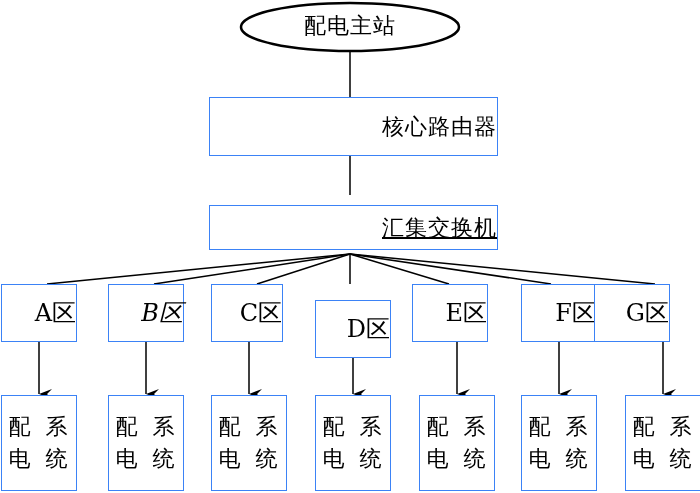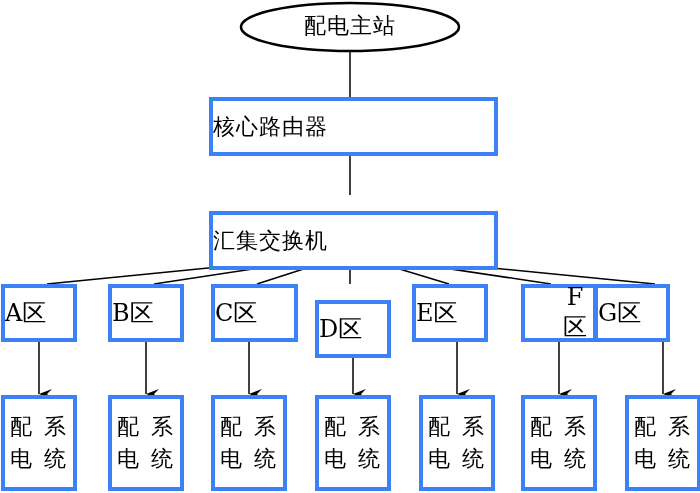--- a/index.html
+++ b/index.html
@@ -1,18 +1,18 @@
 <!DOCTYPE html>
 <html><head>
 <meta charset="utf-8">
 <style>
   html,body{margin:0;padding:0;background:#fff;}
   body{width:700px;height:493px;position:relative;overflow:hidden;font-family:"DejaVu Serif","Liberation Serif",serif;color:#000;}
   svg{position:absolute;left:0;top:0;}
-  .box{position:absolute;box-sizing:border-box;border:4px solid #3b82f6;background:#fff;display:flex;align-items:center;justify-content:flex-start;text-align:center;}
+  .box{position:absolute;box-sizing:border-box;border:1px solid #3b82f6;background:#fff;display:flex;align-items:center;justify-content:flex-end;text-align:center;}
   .big{font-size:22px;letter-spacing:1px;}
   .zone{font-size:24px;}
   .sys{font-size:22px;line-height:32px;letter-spacing:2px;}
   .ell{position:absolute;left:241px;top:2px;width:218px;height:48px;display:flex;align-items:center;justify-content:center;font-size:22px;letter-spacing:1px;}
 </style>
 </head>
 <body>
 
 <svg width="700" height="493">
   <defs>
@@ -41,40 +41,40 @@
       <line x1="559" y1="342" x2="559" y2="394" stroke="#000" stroke-width="1.5" marker-end="url(#arr)"></line>
       <line x1="663" y1="342" x2="663" y2="394" stroke="#000" stroke-width="1.5" marker-end="url(#arr)"></line>
     </g>
 </svg>
 
 <div class="ell">配电主站</div>
 
 <div class="box big" style="left:209px;top:97px;width:289px;height:59px;">
   <span>核心路由器</span>
 </div>
-<div class="box big" style="left:209px;top:211px;width:289px;height:59px;">
+<div class="box big" style="left:209px;top:205px;width:289px;height:45px;text-decoration:underline;">
   <span>汇集交换机</span>
 </div>
 
 <div id="zones">
     <div class="box zone" style="left: 1px; top: 284px; width: 76px; height: 58px;">
       <span>A区</span>
     </div>
     <div class="box sys" style="left: 1px; top: 395px; width: 76px; height: 96px;">
       <span>配电</span>
       <span>系统</span>
     </div>
-    <div class="box zone" style="left: 108px; top: 284px; width: 76px; height: 58px;">
+    <div class="box zone" style="left: 108px; top: 284px; width: 76px; height: 58px; font-style: italic;">
       <span>B区</span>
     </div>
     <div class="box sys" style="left: 108px; top: 395px; width: 76px; height: 96px;">
       <span>配电</span>
       <span>系统</span>
     </div>
-    <div class="box zone" style="left: 211px; top: 284px; width: 87px; height: 58px;">
+    <div class="box zone" style="left: 211px; top: 284px; width: 72px; height: 58px;">
       <span>C区</span>
     </div>
     <div class="box sys" style="left: 211px; top: 395px; width: 76px; height: 96px;">
       <span>配电</span>
       <span>系统</span>
     </div>
     <div class="box zone" style="left: 315px; top: 300px; width: 76px; height: 58px;">
       <span>D区</span>
     </div>
     <div class="box sys" style="left: 315px; top: 395px; width: 76px; height: 96px;">

